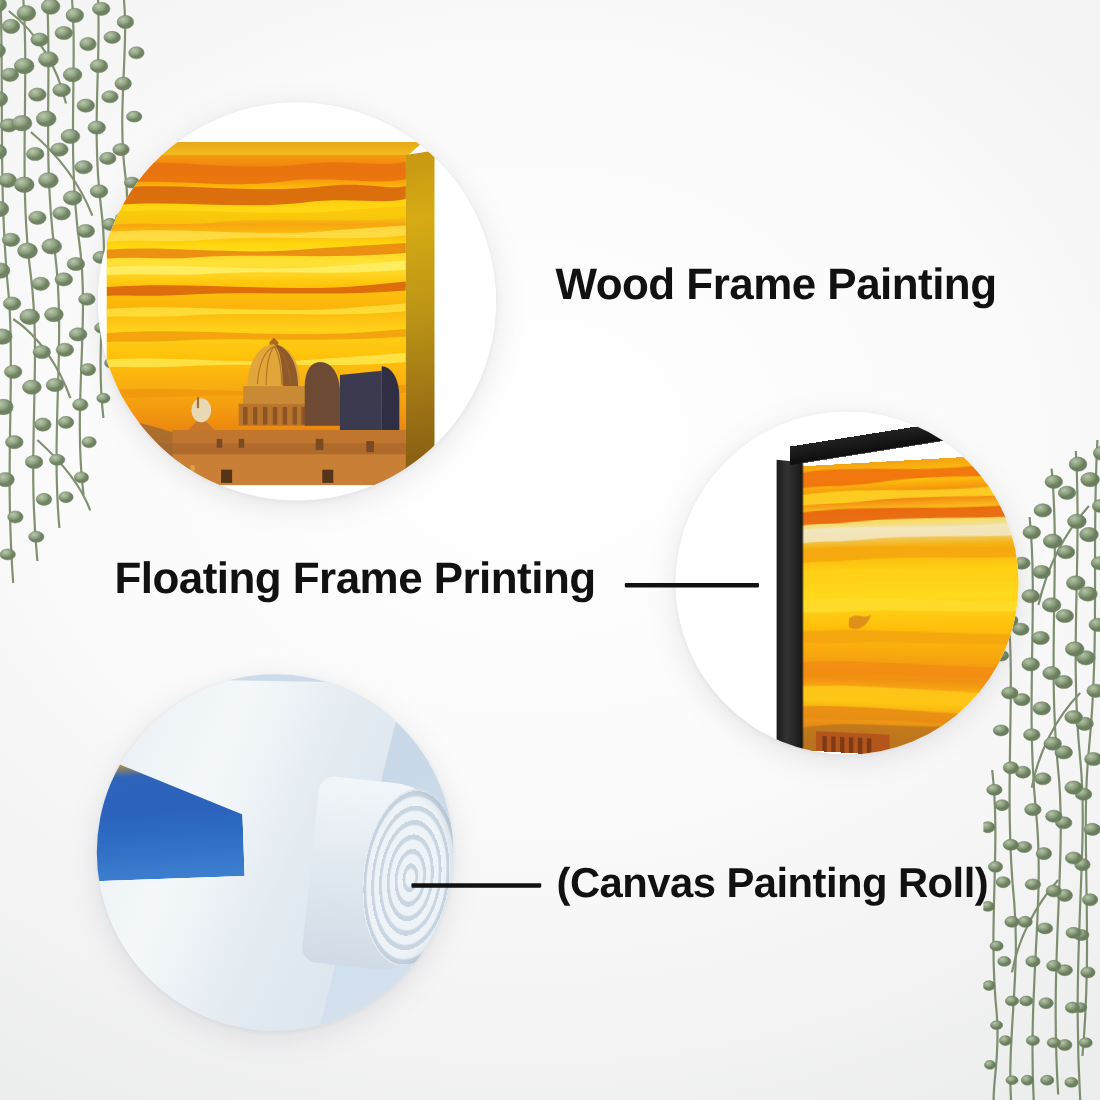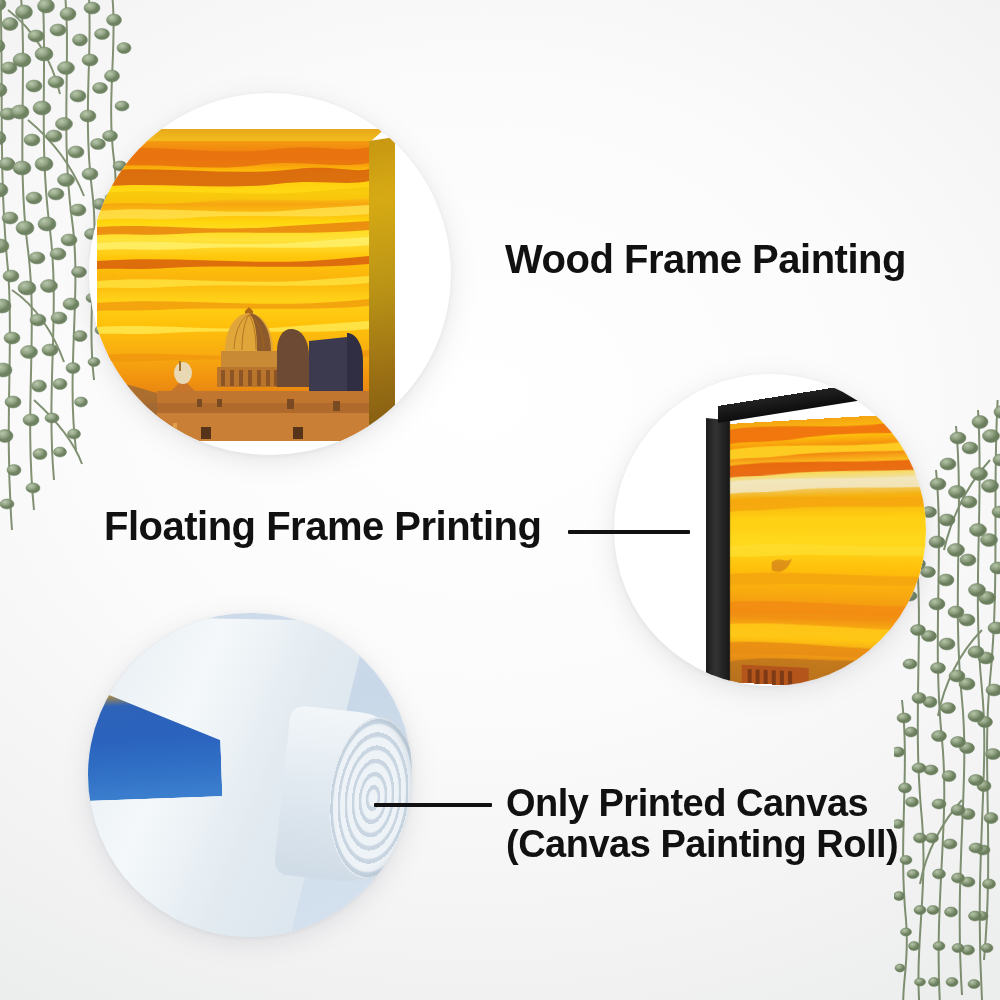--- a/index.html
+++ b/index.html
@@ -574,18 +574,17 @@
       <div class="roll-rings"></div>
     </div>
   </div>
 
   <div class="label" id="label-wood">Wood Frame Painting</div>
 
   <div class="label" id="label-floating">Floating Frame Printing</div>
   <div class="leader" id="leader-floating"></div>
 
   <div class="label" id="label-roll">
-    <span class="l1">Only Printed Canvas</span>
     <span class="l2">(Canvas Painting Roll)</span>
   </div>
   <div class="leader" id="leader-roll"></div>
 
 </div>
 
 </body></html>

